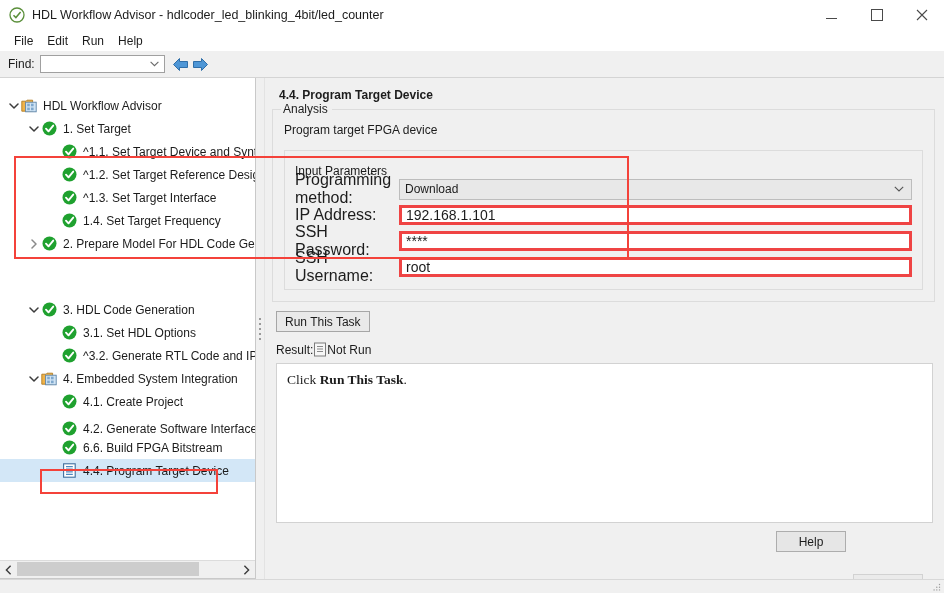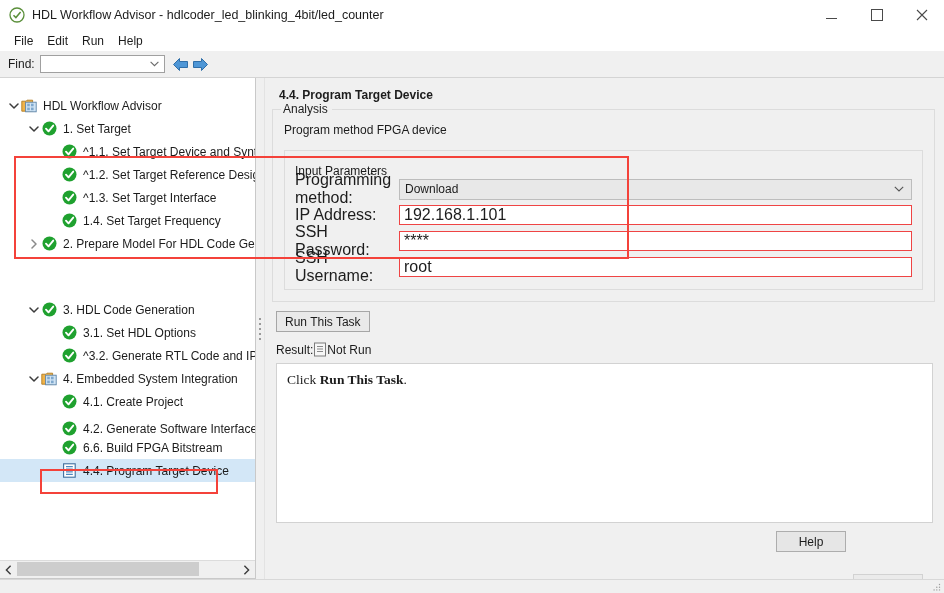--- a/index.html
+++ b/index.html
@@ -300,26 +300,26 @@
   .field-label {
     font-size: 16px;
     color: #1c1c1c;
     flex: none;
     text-align: left;
   }
   .text-input {
     flex: 1;
     height: 20px;
     background: #ffffff;
-    border: 1px solid #ef4444;
+    border: 3px solid #ef4444;
     box-sizing: border-box;
     display: flex;
     align-items: center;
     padding-left: 4px;
-    font-size: 16px;
+    font-size: 14px;
     color: #1c1c1c;
     min-width: 0;
   }
   .combo-input {
     flex: 1;
     height: 21px;
     background: #e8e8e8;
     border: 1px solid #bdbdbd;
     box-sizing: border-box;
     display: flex;
@@ -677,21 +677,21 @@
           <i></i>
           <i></i>
       </div>
     </div>
 
     <div class="panel">
       <div class="panel-title">4.4. Program Target Device</div>
 
       <div class="groupbox" style="position:relative;">
         <span class="legend">Analysis</span>
-        <div class="analysis-desc">Program method FPGA device</div>
+        <div class="analysis-desc">Program target FPGA device</div>
 
         <div class="inner-group">
           <span class="legend">Input Parameters</span>
 
           <div class="field-row">
             <span class="field-label" style="width:104px;">Programming method:</span>
             <div class="combo-input">
               <span>Download</span>
               <svg class="chev" width="10" height="6" viewBox="0 0 10 6">
                 <path d="M0.8 0.8 L5 5 L9.2 0.8" fill="none" stroke="#555" stroke-width="1.1"></path>

